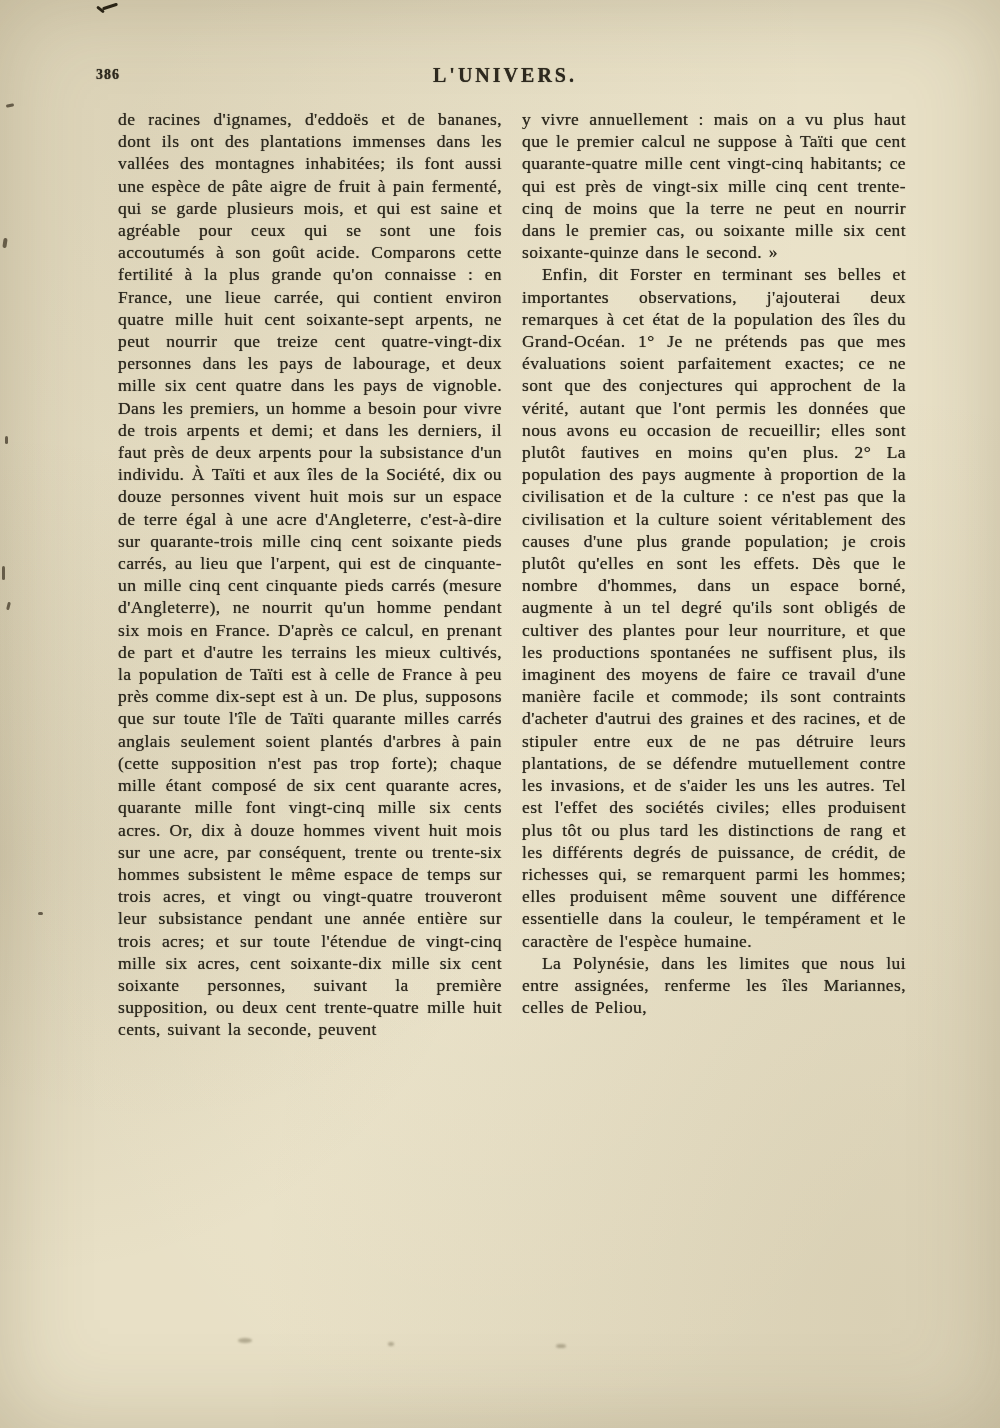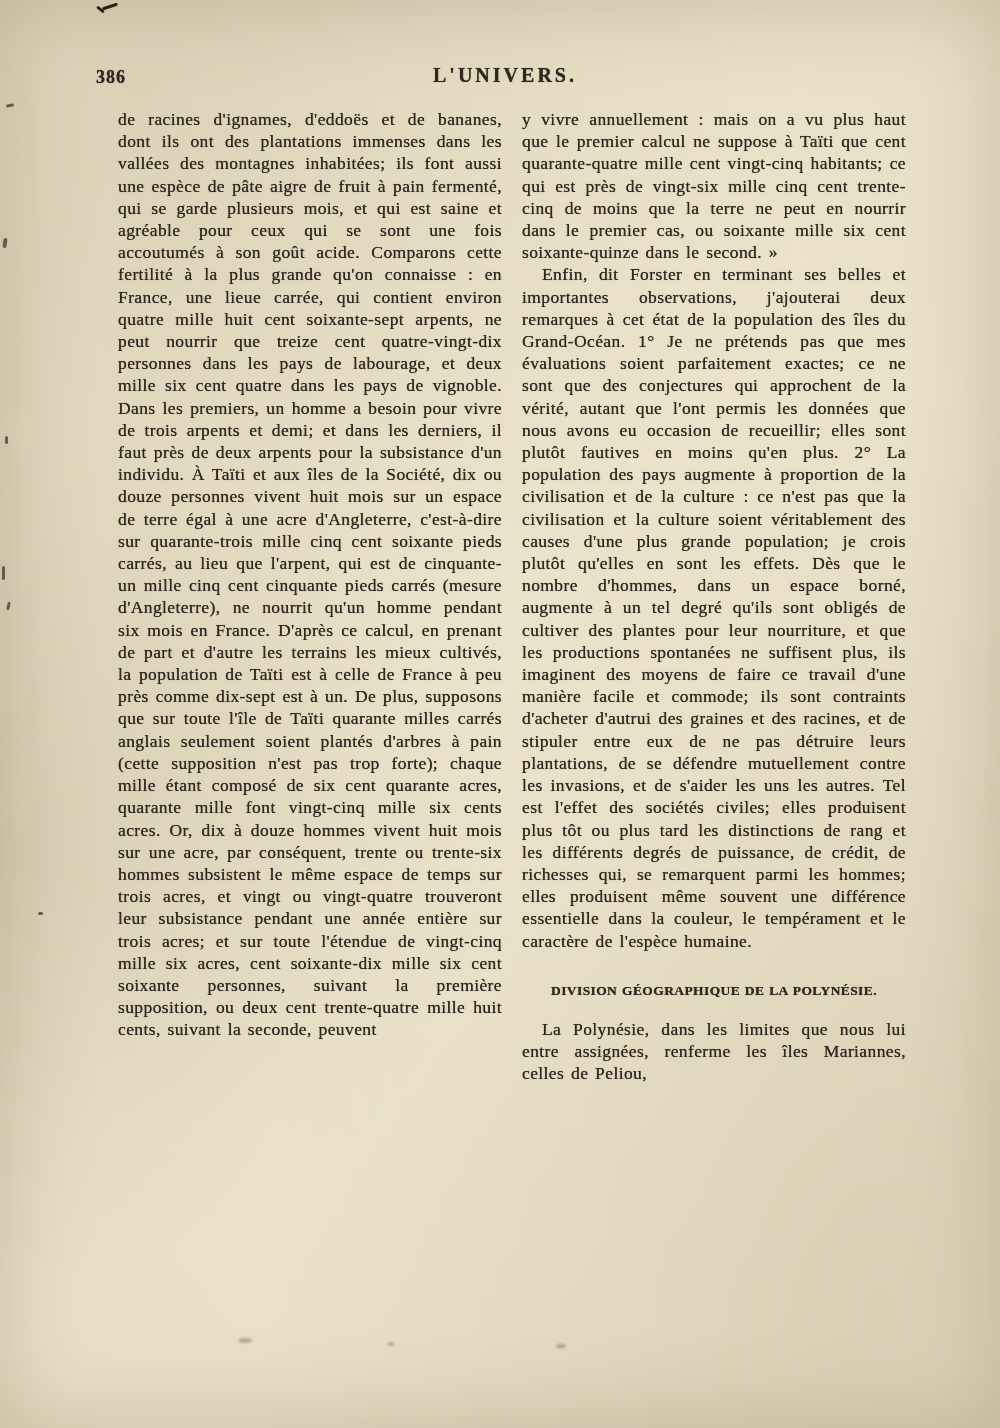--- a/index.html
+++ b/index.html
@@ -11,21 +11,21 @@
       radial-gradient(ellipse at 0% 60%, rgba(100,85,50,0.10), transparent 35%),
       radial-gradient(ellipse at 50% 45%, rgba(255,250,232,0.30), transparent 75%),
       #e8e0c6;
     font-family:"Liberation Serif", serif;
     color:#2e2a20;
   }
   .page{position:absolute;inset:0;}
   .vignette{position:absolute;inset:0;pointer-events:none;
     box-shadow:inset 0 0 90px rgba(96,80,44,0.25);}
   .header{position:absolute;top:64px;left:96px;right:86px;height:28px;}
-  .page-number{position:absolute;left:0;top:3px;font-weight:bold;font-size:18px;letter-spacing:1px;
+  .page-number{position:absolute;left:0;top:3px;font-weight:bold;font-size:14px;letter-spacing:1px;
     text-shadow:0 0 1px rgba(40,35,22,0.85);}
   .title{position:absolute;left:0;right:0;top:0;text-align:center;font-size:20px;font-weight:bold;
     letter-spacing:3px;text-shadow:0 0 0.8px rgba(40,35,22,0.85);}
   .columns{position:absolute;top:108px;left:118px;width:788px;display:flex;gap:20px;}
   .column{
     width:384px;text-align:justify;font-size:17.5px;line-height:22.2px;
     letter-spacing:0.4px;word-spacing:2px;
     text-shadow:0 0 0.7px rgba(46,42,30,0.9);
     hyphens:auto;
   }
@@ -67,20 +67,19 @@
 
   <div class="columns">
 
     <div class="column">
       <p>de racines d'ignames, d'eddoës et de bananes, dont ils ont des plantations immenses dans les vallées des montagnes inhabitées; ils font aussi une espèce de pâte aigre de fruit à pain fermenté, qui se garde plusieurs mois, et qui est saine et agréable pour ceux qui se sont une fois accoutumés à son goût acide. Comparons cette fertilité à la plus grande qu'on connaisse : en France, une lieue carrée, qui contient environ quatre mille huit cent soixante-sept arpents, ne peut nourrir que treize cent quatre-vingt-dix personnes dans les pays de labourage, et deux mille six cent quatre dans les pays de vignoble. Dans les premiers, un homme a besoin pour vivre de trois arpents et demi; et dans les derniers, il faut près de deux arpents pour la subsistance d'un individu. À Taïti et aux îles de la Société, dix ou douze personnes vivent huit mois sur un espace de terre égal à une acre d'Angleterre, c'est-à-dire sur quarante-trois mille cinq cent soixante pieds carrés, au lieu que l'arpent, qui est de cinquante-un mille cinq cent cinquante pieds carrés (mesure d'Angleterre), ne nourrit qu'un homme pendant six mois en France. D'après ce calcul, en prenant de part et d'autre les terrains les mieux cultivés, la population de Taïti est à celle de France à peu près comme dix-sept est à un. De plus, supposons que sur toute l'île de Taïti quarante milles carrés anglais seulement soient plantés d'arbres à pain (cette supposition n'est pas trop forte); chaque mille étant composé de six cent quarante acres, quarante mille font vingt-cinq mille six cents acres. Or, dix à douze hommes vivent huit mois sur une acre, par conséquent, trente ou trente-six hommes subsistent le même espace de temps sur trois acres, et vingt ou vingt-quatre trouveront leur subsistance pendant une année entière sur trois acres; et sur toute l'étendue de vingt-cinq mille six acres, cent soixante-dix mille six cent soixante personnes, suivant la première supposition, ou deux cent trente-quatre mille huit cents, suivant la seconde, peuvent</p>
     </div>
 
     <div class="column">
       <p>y vivre annuellement : mais on a vu plus haut que le premier calcul ne suppose à Taïti que cent quarante-quatre mille cent vingt-cinq habitants; ce qui est près de vingt-six mille cinq cent trente-cinq de moins que la terre ne peut en nourrir dans le premier cas, ou soixante mille six cent soixante-quinze dans le second. »</p>
       <p class="indent">Enfin, dit Forster en terminant ses belles et importantes observations, j'ajouterai deux remarques à cet état de la population des îles du Grand-Océan. 1° Je ne prétends pas que mes évaluations soient parfaitement exactes; ce ne sont que des conjectures qui approchent de la vérité, autant que l'ont permis les données que nous avons eu occasion de recueillir; elles sont plutôt fautives en moins qu'en plus. 2° La population des pays augmente à proportion de la civilisation et de la culture : ce n'est pas que la civilisation et la culture soient véritablement des causes d'une plus grande population; je crois plutôt qu'elles en sont les effets. Dès que le nombre d'hommes, dans un espace borné, augmente à un tel degré qu'ils sont obligés de cultiver des plantes pour leur nourriture, et que les productions spontanées ne suffisent plus, ils imaginent des moyens de faire ce travail d'une manière facile et commode; ils sont contraints d'acheter d'autrui des graines et des racines, et de stipuler entre eux de ne pas détruire leurs plantations, de se défendre mutuellement contre les invasions, et de s'aider les uns les autres. Tel est l'effet des sociétés civiles; elles produisent plus tôt ou plus tard les distinctions de rang et les différents degrés de puissance, de crédit, de richesses qui, se remarquent parmi les hommes; elles produisent même souvent une différence essentielle dans la couleur, le tempérament et le caractère de l'espèce humaine.</p>
-      <h3 class="section-heading">DIVISION GÉOGRAPHIQUE DE LA POLYNÉSIE.</h3>
       <p class="indent">La Polynésie, dans les limites que nous lui entre assignées, renferme les îles Mariannes, celles de Peliou,</p>
     </div>
 
   </div>
 
   <div class="vignette"></div>
 </div>
 
 </body></html>

